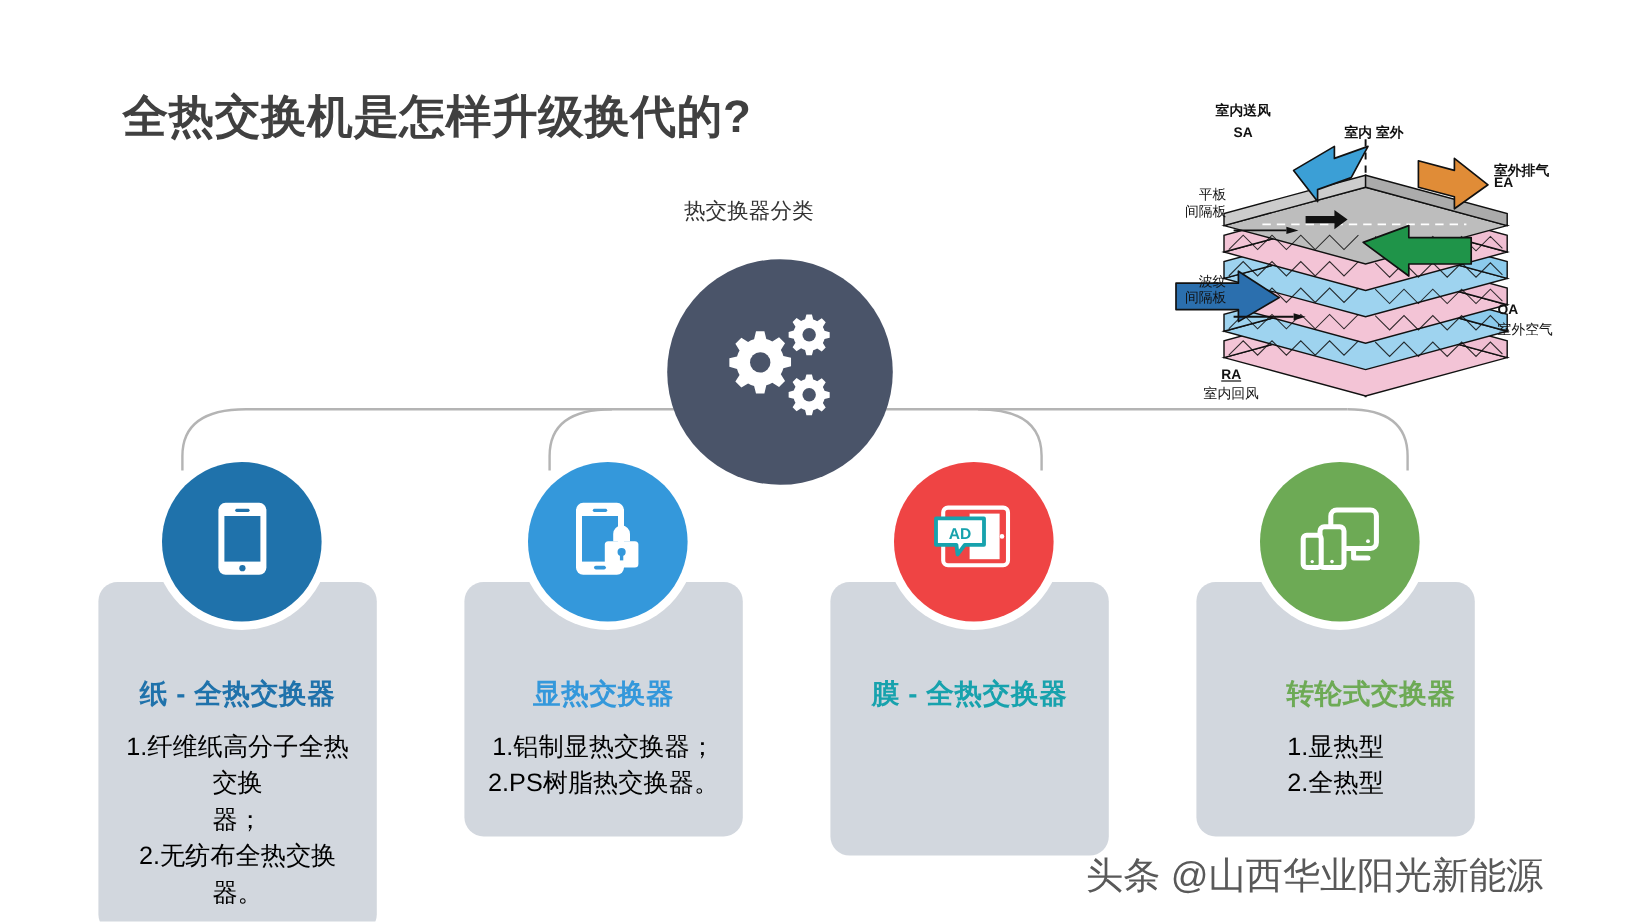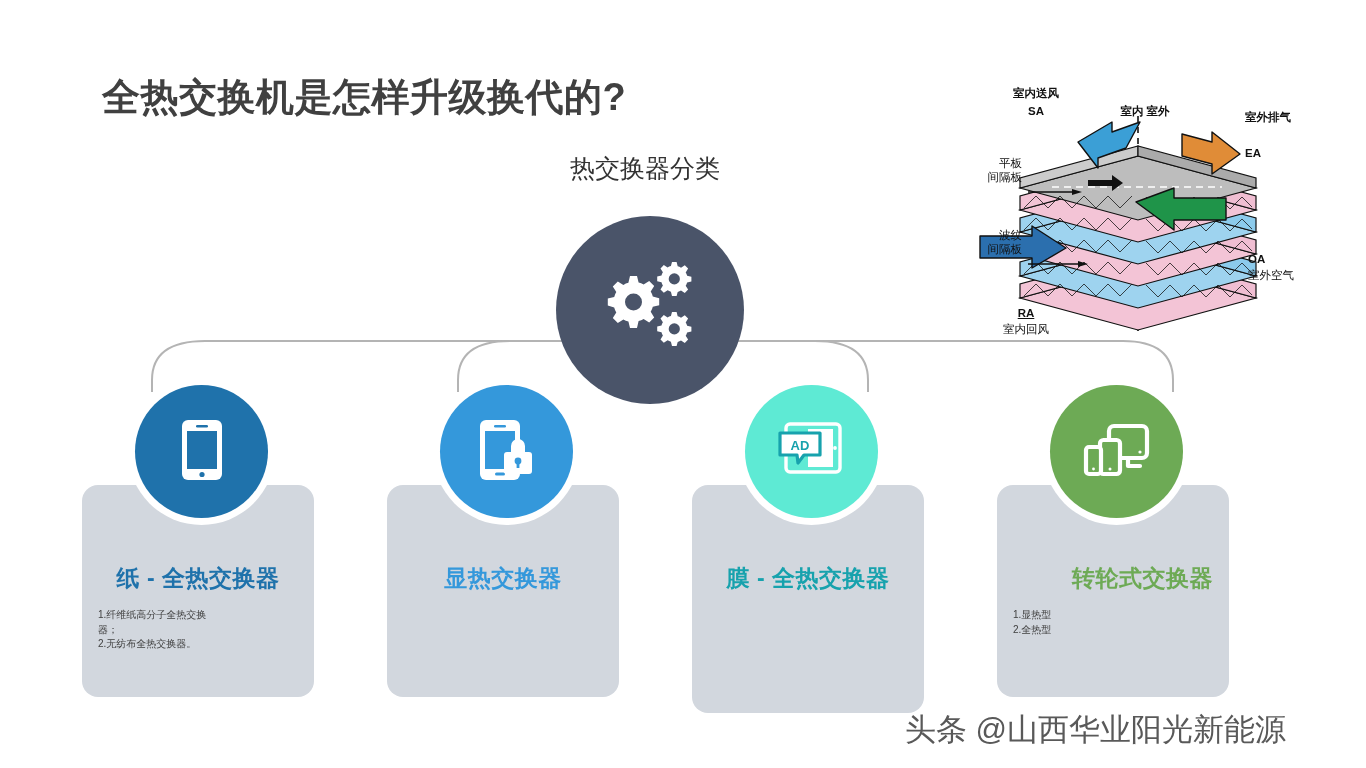--- a/index.html
+++ b/index.html
@@ -24,22 +24,22 @@
     font-size: 38px;
     font-weight: bold;
     letter-spacing: 0.5px;
     color: #404040;
     white-space: nowrap;
     margin-left: 40px;
   }
   #slide-subtitle {
     position: absolute;
     left: 570px;
-    top: 152px;
-    font-size: 25px;
+    top: 164px;
+    font-size: 18px;
     color: #333333;
     white-space: nowrap;
   }
 
   
   #connector-svg {
     position: absolute;
     left: 0;
     top: 0;
     width: 1366px;
@@ -99,26 +99,26 @@
   }
   .card-heading {
     font-size: 23px;
     font-weight: bold;
     text-align: center;
     letter-spacing: 0.5px;
     margin: 0 0 14px 0;
     white-space: nowrap;
   }
   .card-body {
-    font-size: 10px;
+    font-size: 21px;
     line-height: 1.45;
-    color: #404040;
+    color: #000000;
     margin: 0;
     white-space: pre-line;
-    text-align: left;
+    text-align: center;
   }
   .branch-3 .branch-card { min-height: 228px; }
 
   
   #tech-diagram {
     position: absolute;
     left: 960px;
     top: 88px;
     width: 400px;
     height: 262px;
@@ -195,20 +195,22 @@
         <rect x="18" y="7" width="12" height="2.6" rx="1.3" fill="#1f72ab"></rect>
         <circle cx="24" cy="56.5" r="2.6" fill="#1f72ab"></circle>
       </svg>
     </span>
   </div>
 </div>
 
 <div class="branch branch-2">
   <div class="branch-card">
     <div class="card-heading" style="color: rgb(52, 152, 219);">显热交换器</div>
+    <div class="card-body">1.铝制显热交换器；
+2.PS树脂热交换器。</div>
   </div>
   <div class="branch-circle" style="background: rgb(52, 152, 219);">
     <span>
       <svg width="58" height="64" viewBox="0 0 58 64" fill="#ffffff">
         <rect x="2" y="2" width="40" height="60" rx="6" ry="6"></rect>
         <rect x="7" y="13" width="30" height="38" fill="#3498db"></rect>
         <rect x="16" y="7" width="12" height="2.6" rx="1.3" fill="#3498db"></rect>
         <rect x="17" y="54.5" width="10" height="3" rx="1.5" fill="#3498db"></rect>
 
         <rect x="26" y="34" width="28" height="22" rx="3" ry="3"></rect>
@@ -217,21 +219,21 @@
         <rect x="38.6" y="44" width="2.8" height="6" fill="#3498db"></rect>
       </svg>
     </span>
   </div>
 </div>
 
 <div class="branch branch-3">
   <div class="branch-card">
     <div class="card-heading" style="color: rgb(23, 162, 173);">膜 - 全热交换器</div>
   </div>
-  <div class="branch-circle" style="background: #5eead4;">
+  <div class="branch-circle" style="background: #ef4444;">
     <span>
       <svg width="68" height="58" viewBox="0 0 68 58" fill="#ffffff">
 
         <rect x="8" y="3" width="54" height="48" rx="4" ry="4" fill="none" stroke="#ffffff" stroke-width="3.4"></rect>
         <circle cx="57" cy="27" r="1.9"></circle>
 
         <rect x="30" y="8" width="25" height="38" fill="#ffffff"></rect>
 
         <path d="M2 12 h40 v22 h-16 l-6 8 -1-8 H2 z" fill="#ffffff" stroke="#17a2ad" stroke-width="3.2" stroke-linejoin="round"></path>
         <text x="22" y="29" font-family="Liberation Sans, sans-serif" font-size="13" font-weight="bold" fill="#17a2ad" text-anchor="middle">AD</text>
@@ -332,21 +334,21 @@
     <line x1="68" y1="176" x2="118" y2="176" stroke="#111" stroke-width="1.6"></line>
     <path d="M112 101 l10 3 -10 3 z" fill="#111"></path>
     <path d="M118 173 l10 3 -10 3 z" fill="#111"></path>
   </svg>
 
   <div class="diag-label bold" style="left:30px; top:-2px; width:92px;">室内送风</div>
   <div class="diag-label bold" style="left:30px; top:16px; width:92px;">SA</div>
 
   <div class="diag-label bold" style="left:125px; top:16px; width:120px;">室内 室外</div>
 
-  <div class="diag-label bold right" style="left:285px; top:22px; width:100px;">室外排气</div>
+  <div class="diag-label bold right" style="left:285px; top:48px; width:100px;">室外排气</div>
   <div class="diag-label bold right" style="left:285px; top:58px; width:100px;">EA</div>
 
   <div class="diag-label lefty" style="left:-34px; top:68px; width:96px;">平板
 间隔板</div>
   <div class="diag-label lefty" style="left:-34px; top:140px; width:96px;">波纹
 间隔板</div>
 
   <div class="diag-label bold" style="left:18px; top:218px; width:96px;text-decoration:underline;">RA</div>
   <div class="diag-label" style="left:18px; top:234px; width:96px;">室内回风</div>
 

